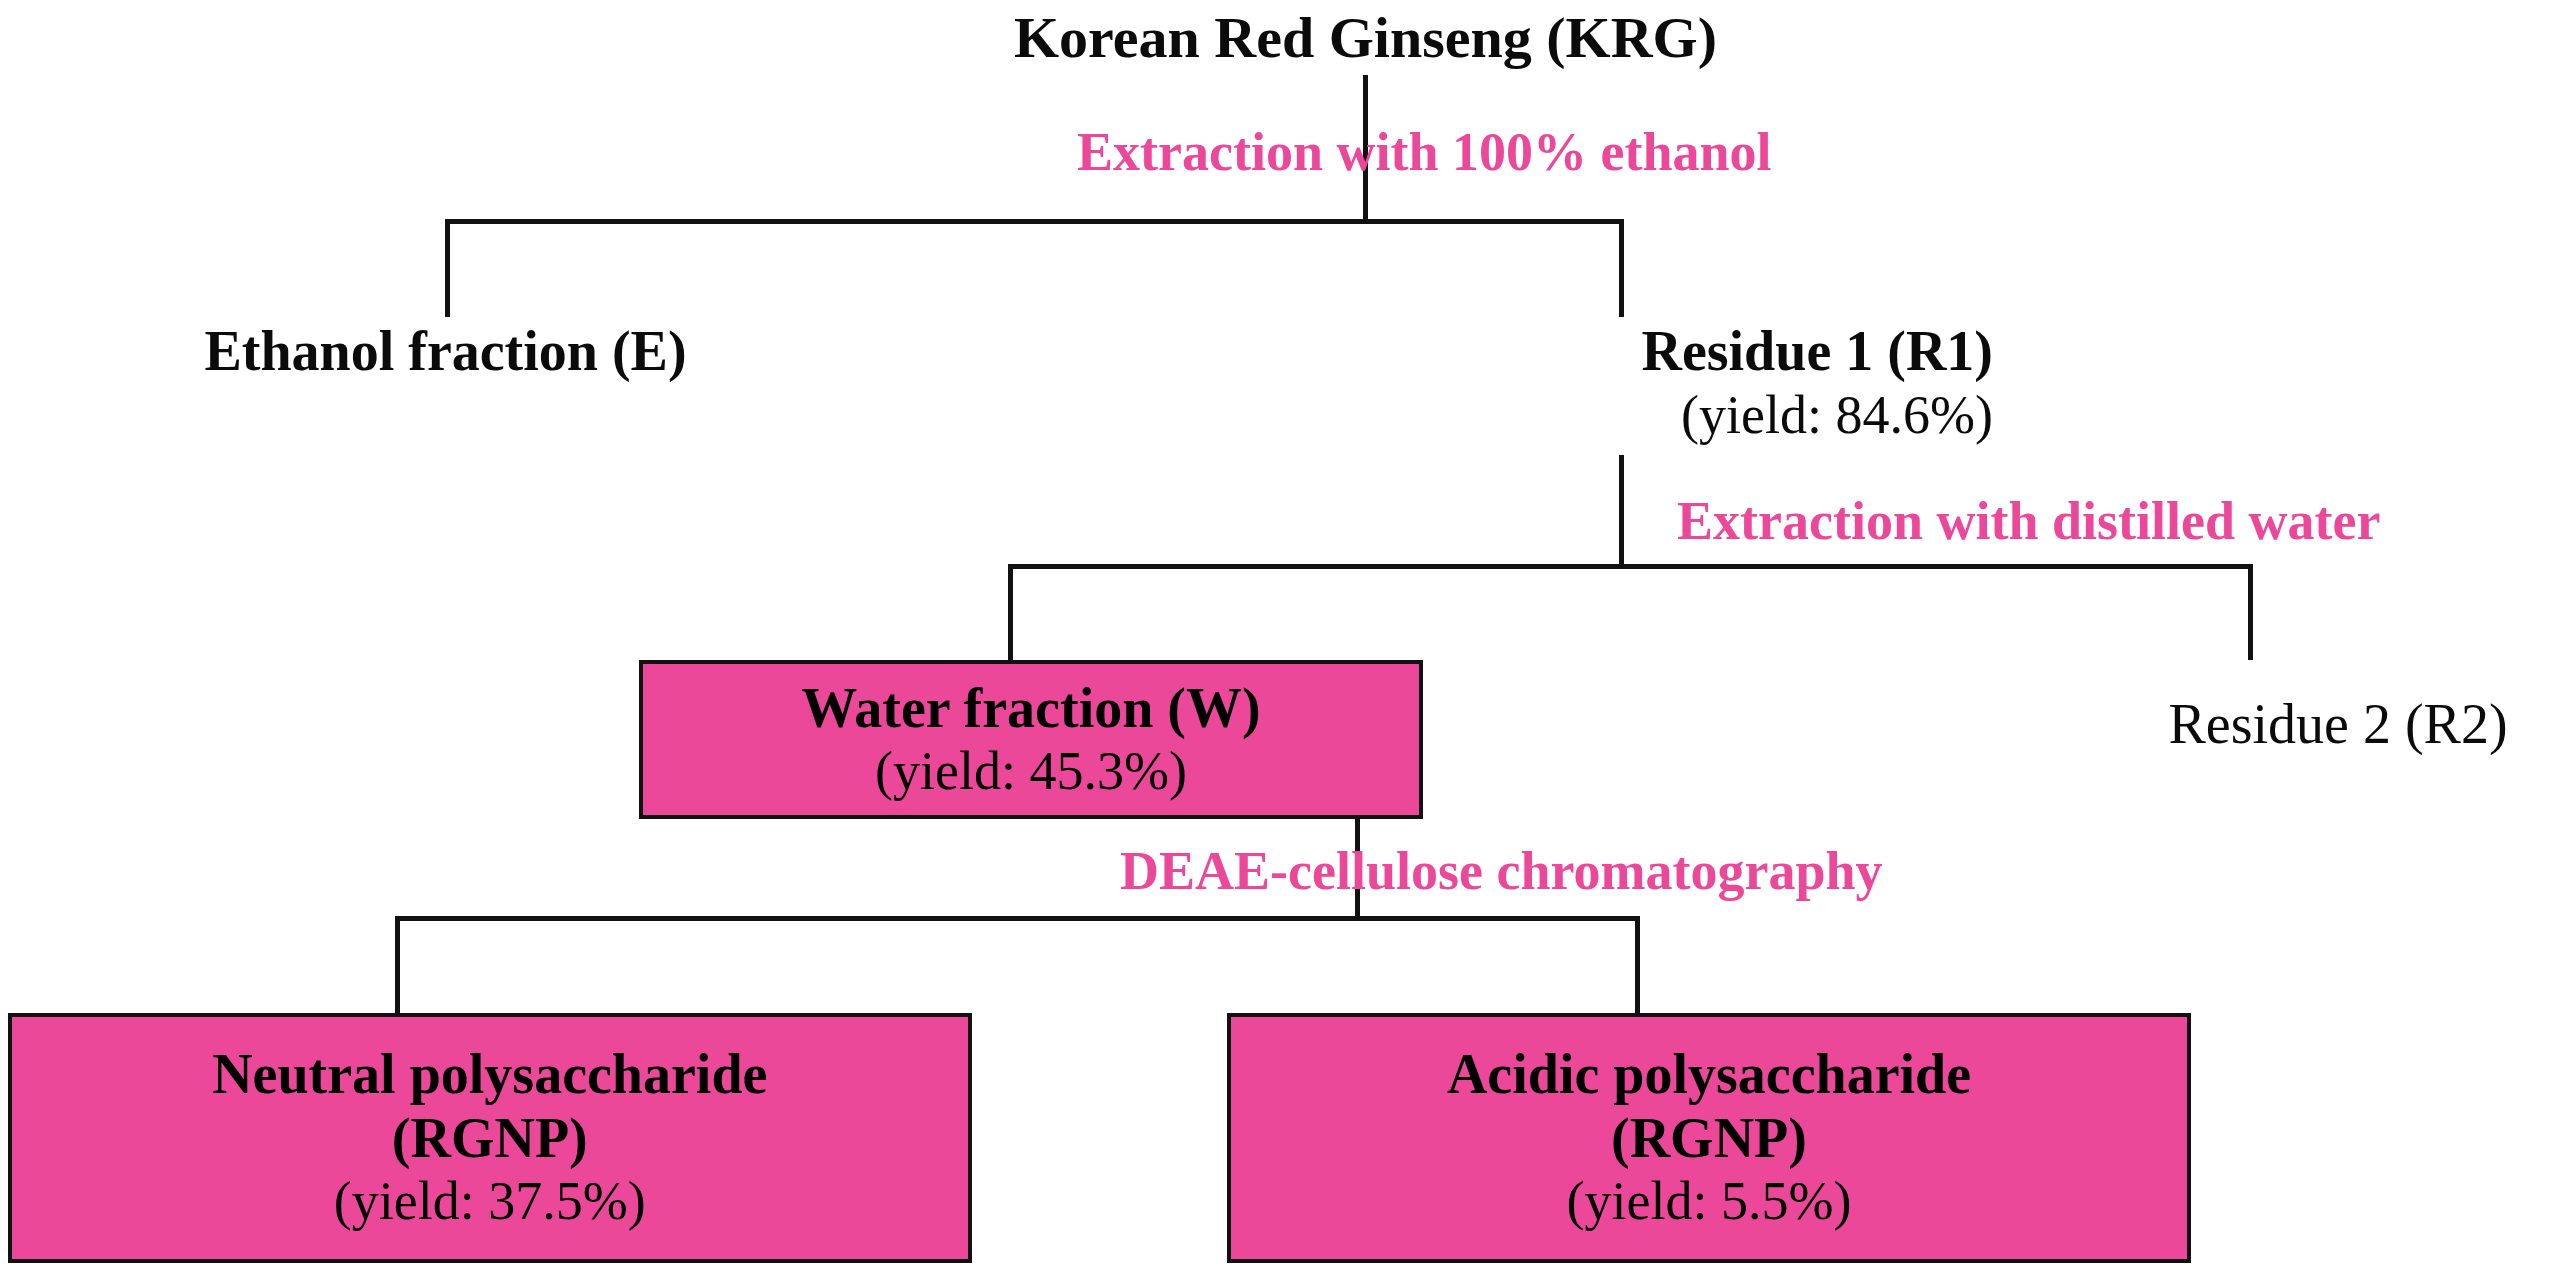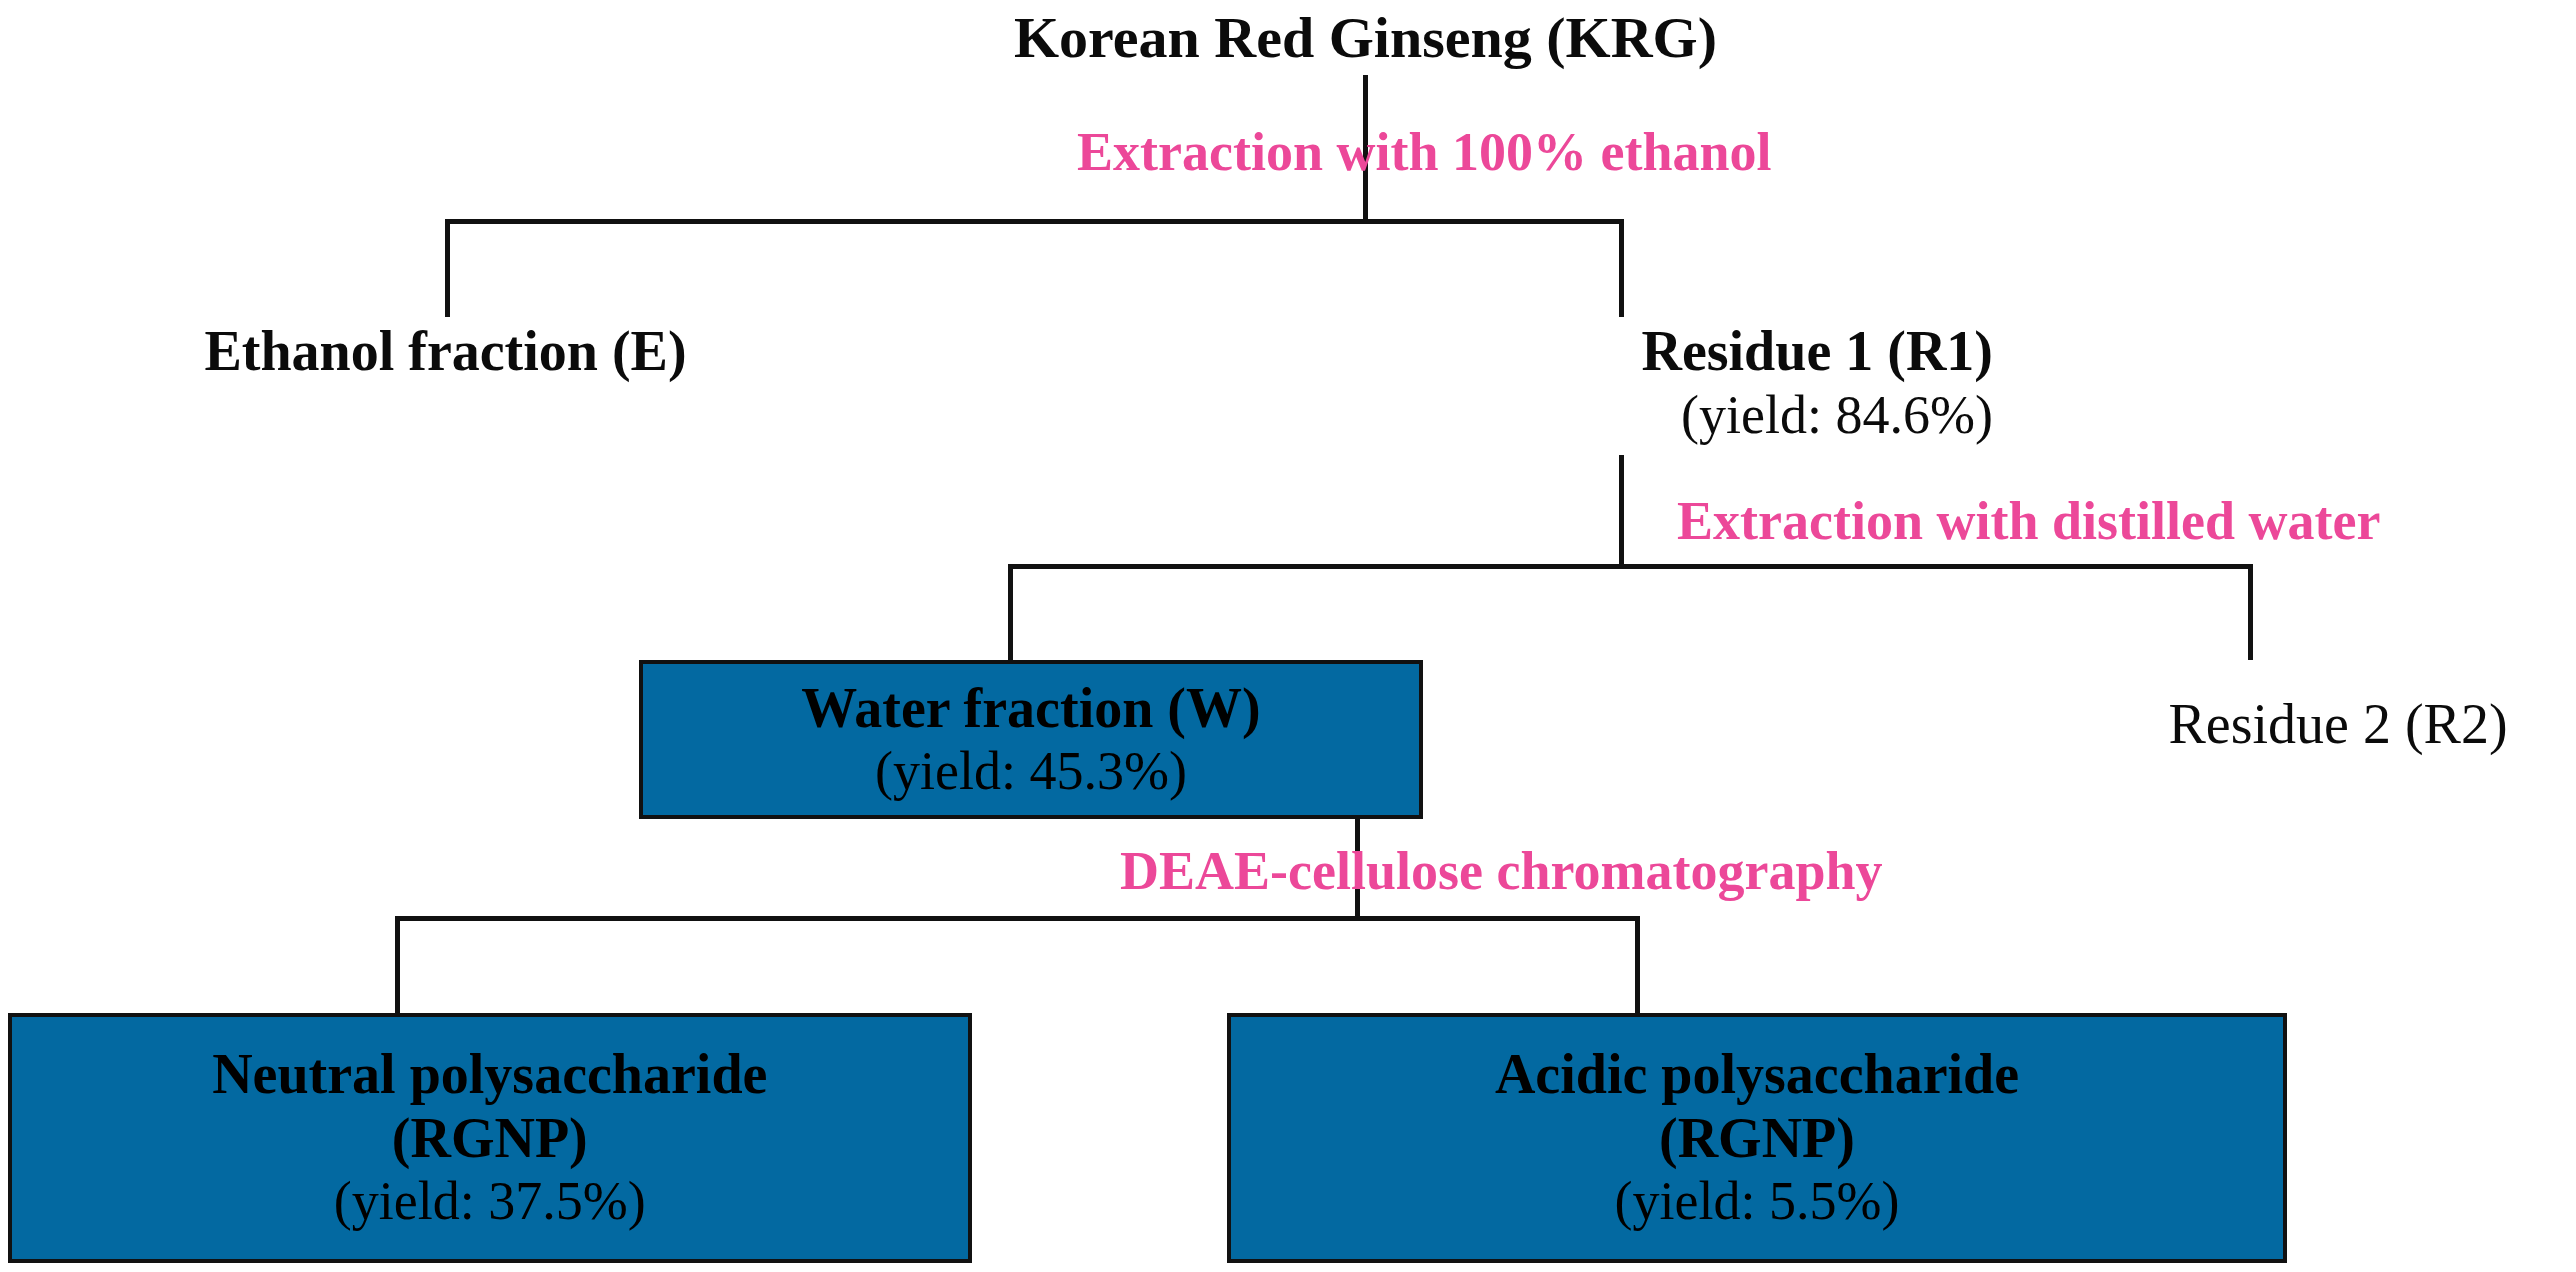--- a/index.html
+++ b/index.html
@@ -27,21 +27,21 @@
   }
   .ln {
     position: absolute;
     background: #111111;
   }
   .hline { height: 4.7px; }
   .vline { width: 4.7px; }
   .box {
     position: absolute;
     border: 4.7px solid #111111;
-    background: #0369a1;
+    background: #ec4899;
     box-sizing: border-box;
     display: flex;
     flex-direction: column;
     align-items: center;
     justify-content: center;
     text-align: center;
     line-height: 1.14;
   }
   .lbl {
     position: absolute;
@@ -109,20 +109,20 @@
   <div class="lbl t-edge" style="left:1120px; top:840px;">
     <span>DEAE-cellulose chromatography</span>
   </div>
 
   <div class="box" style="left:7.8px; top:1013px; width:964px; height:250px;">
     <div class="t-box-h bold">Neutral polysaccharide</div>
     <div class="t-box-h bold">(RGNP)</div>
     <div class="t-box-s">(yield: 37.5%)</div>
   </div>
 
-  <div class="box" style="left:1227px; top:1013px; width:1060px; height:250px;">
+  <div class="box" style="left:1227px; top:1013px; width:964px; height:250px;">
     <div class="t-box-h bold">Acidic polysaccharide</div>
     <div class="t-box-h bold">(RGNP)</div>
     <div class="t-box-s">(yield: 5.5%)</div>
   </div>
 
 </div>
 
 
 </body></html>

